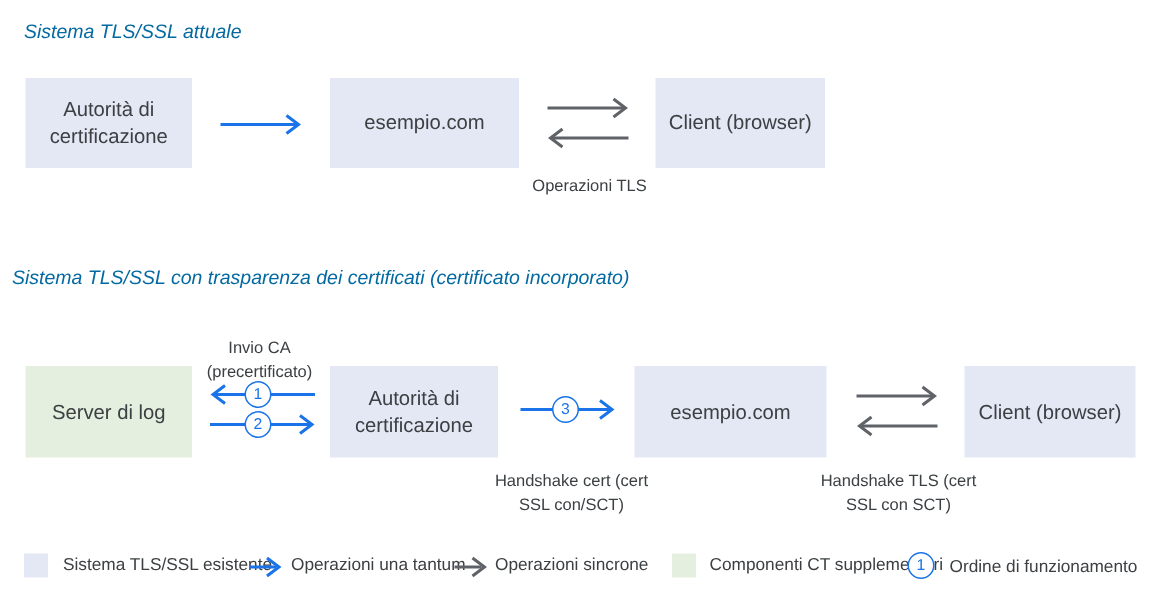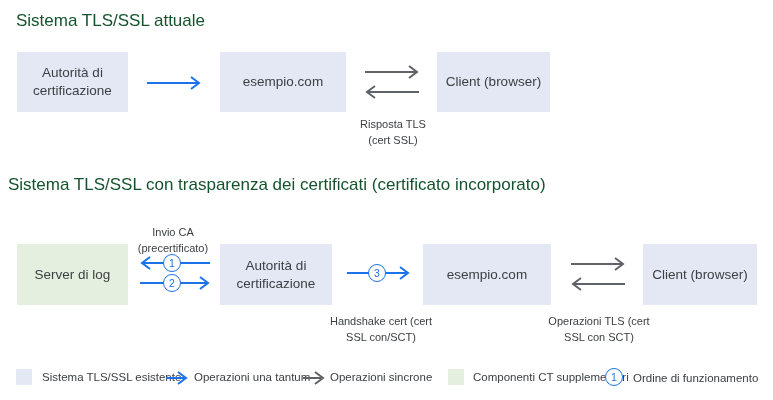--- a/index.html
+++ b/index.html
@@ -1,20 +1,20 @@
 <!DOCTYPE html>
 <html><head>
 <meta charset="utf-8">
 <style>
   html,body { margin:0; padding:0; background:#fff; }
   .canvas {
     position:relative; width:773px; height:400px; background:#ffffff;
     font-family:"Liberation Sans", sans-serif; color:#3c4043; overflow:hidden;
   }
-  .sec-title { position:absolute; font-size:17px; line-height:20px; color:#14532d; white-space:nowrap; }
+  .sec-title { position:absolute; font-size:13px; line-height:20px; color:#0369a1; white-space:nowrap;font-style:italic; }
   .node {
     position:absolute; display:flex; align-items:center; justify-content:center;
     text-align:center; font-size:13.5px; line-height:1.32; color:#3c4043; box-sizing:border-box; padding:0 6px;
   }
   .node.blue  { background:#e4e8f5; }
   .node.green { background:#e5efdf; }
   .lbl { position:absolute; font-size:11px; line-height:1.45; text-align:center; color:#3c4043; }
   .lbl span { display:block; }
   .arr { position:absolute; }
   .badge {
@@ -83,22 +83,21 @@
   <svg class="arr" id="sync1" width="62" height="36" viewBox="0 0 62 36">
     <path d="M4 8 H55" stroke="#5f6368" stroke-width="2" fill="none"></path>
     <path d="M48 2 L56 8 L48 14" stroke="#5f6368" stroke-width="2" fill="none"></path>
     <path d="M7 28 H58" stroke="#5f6368" stroke-width="2" fill="none"></path>
     <path d="M14 22 L6 28 L14 34" stroke="#5f6368" stroke-width="2" fill="none"></path>
   </svg>
 
   <div class="node blue" id="n-cli1">Client (browser)</div>
 
   <div class="lbl" id="hs1">
-    <span>Risposta TLS</span>
-    <span>(cert SSL)</span>
+    <span>Operazioni TLS</span>
   </div>
 
   <div class="sec-title" id="t2">Sistema TLS/SSL con trasparenza dei certificati (certificato incorporato)</div>
 
   <div class="lbl" id="invio">
     <span>Invio CA</span>
     <span>(precertificato)</span>
   </div>
 
   <div class="node green" id="n-log">Server di log</div>
@@ -131,21 +130,21 @@
 
   <div class="node blue" id="n-cli2">Client (browser)</div>
 
 
   <div class="lbl" id="emissione">
     <span>Handshake cert (cert</span>
     <span>SSL con/SCT)</span>
   </div>
 
   <div class="lbl" id="hs2">
-    <span>Operazioni TLS (cert</span>
+    <span>Handshake TLS (cert</span>
     <span>SSL con SCT)</span>
   </div>
 
   <div class="legend-swatch" id="lg-sw1"></div>
   <div class="legend-lbl" id="lg-lb1">Sistema TLS/SSL esistente</div>
 
   <svg class="arr" id="lg-ar1" width="24" height="16" viewBox="0 0 24 16">
     <path d="M1 8 H19" stroke="#1a73e8" stroke-width="2" fill="none"></path>
     <path d="M13 2 L21 8 L13 14" stroke="#1a73e8" stroke-width="2" fill="none"></path>
   </svg>

